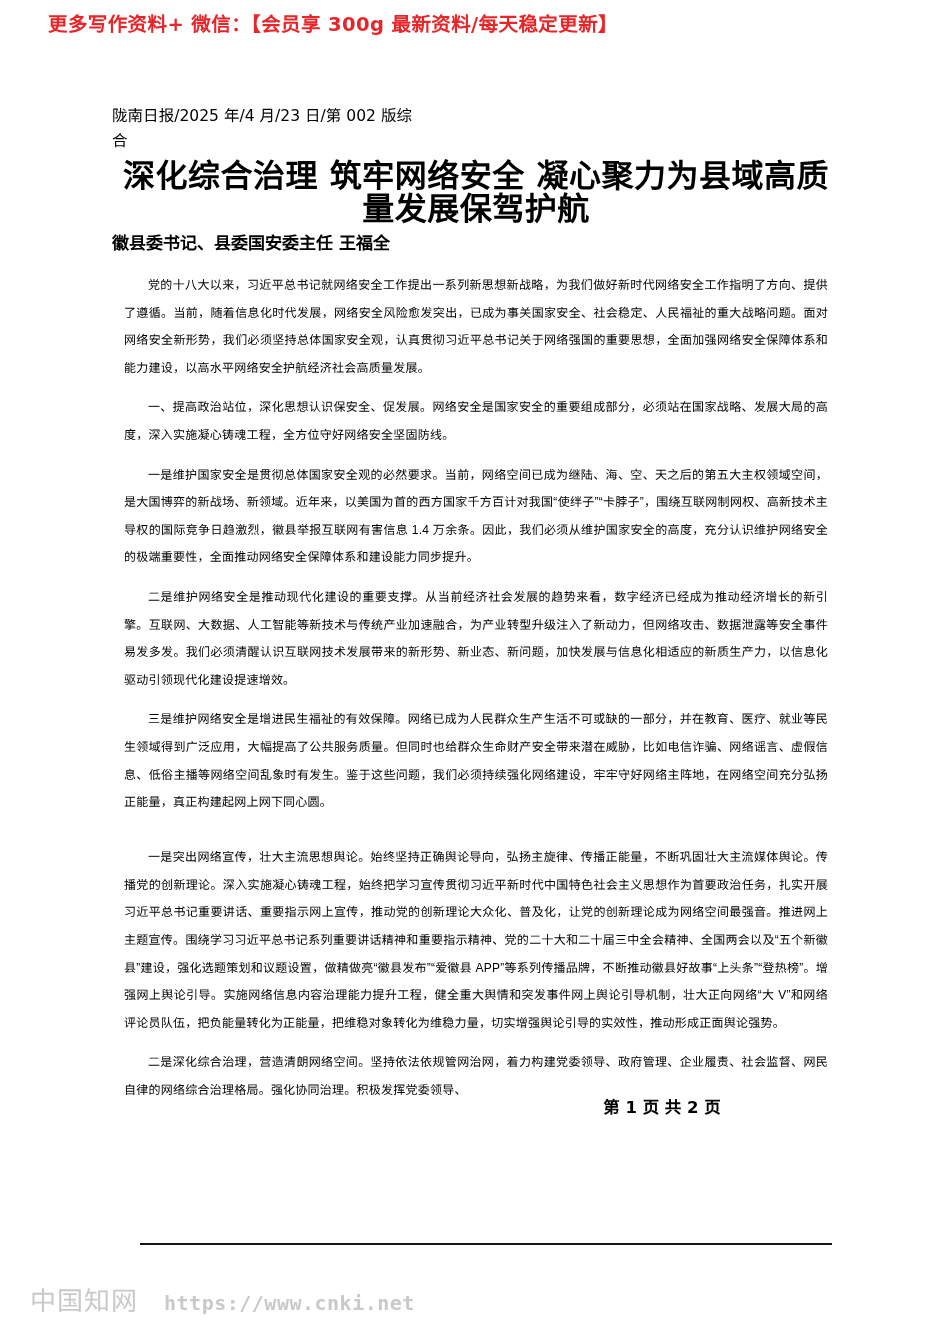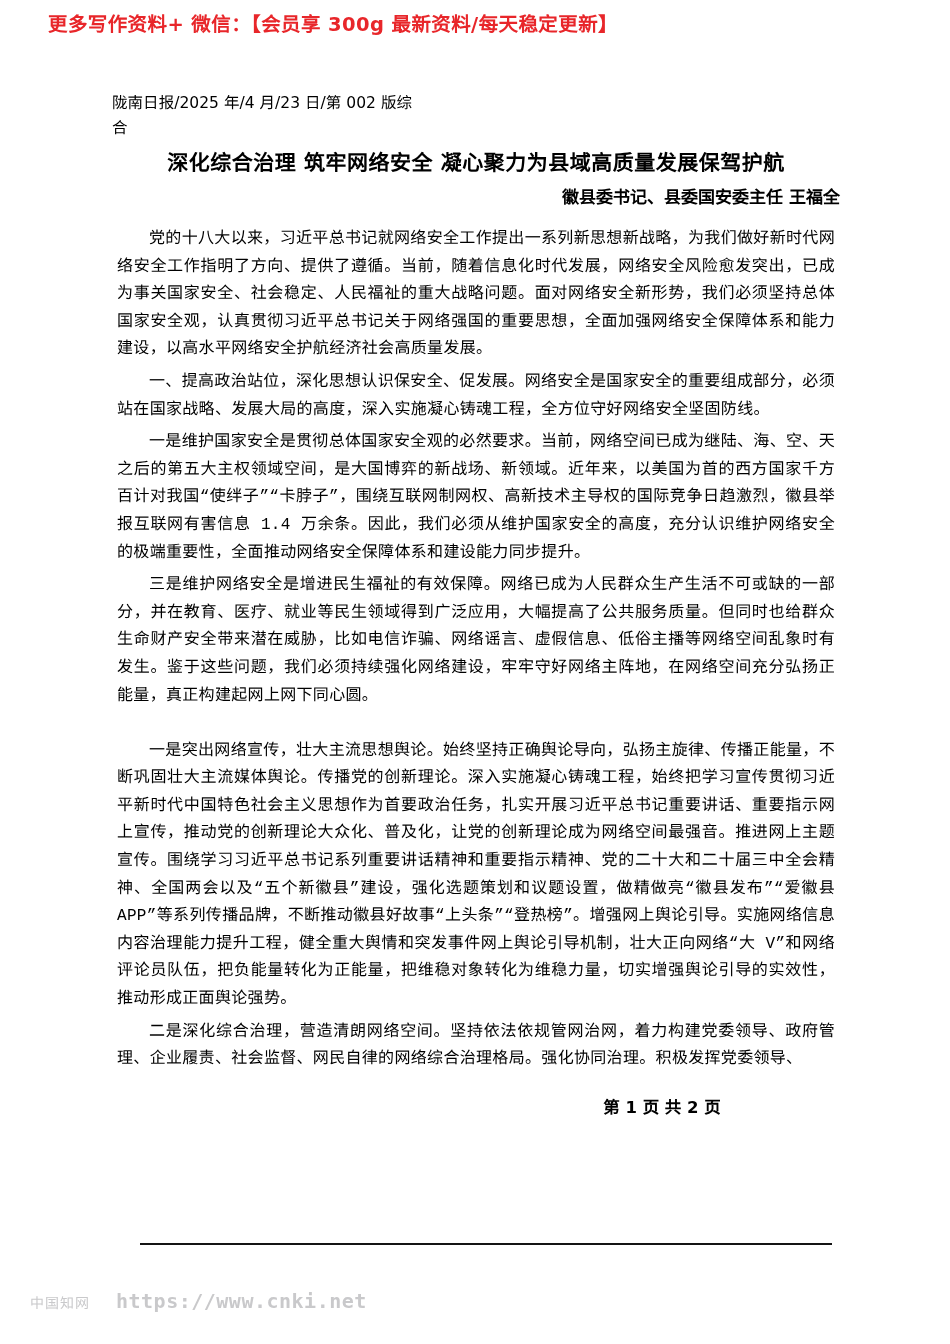--- a/index.html
+++ b/index.html
@@ -44,51 +44,51 @@
     top: 88px;
     width: 728px;
   }
 
   .source-line {
     font-family: "DejaVu Sans", "Liberation Sans", sans-serif;
     font-size: 15.5px;
     line-height: 25px;
     width: 300px;
     text-align: justify;
-    margin: 3px 0 6px 0;
+    margin: 16px 0 6px 0;
   }
 
   .headline {
     font-family: "DejaVu Sans", "Liberation Sans", sans-serif;
     font-weight: bold;
-    font-size: 21px;
+    font-size: 32px;
     line-height: 33px;
     text-align: center;
     margin: 6px 0 0 0;
     letter-spacing: 0.5px;
   }
 
   .byline {
     font-family: "DejaVu Sans", "Liberation Sans", sans-serif;
     font-weight: bold;
     font-size: 17px;
     line-height: 26px;
-    text-align: right;
+    text-align: left;
     margin: 4px 0 0 0;
   }
 
   .body-text {
     margin-top: 16px;
   }
 
   .body-text p {
-    font-family: Liberation Mono, monospace;
-    font-size: 16px;
+    font-family: Liberation Sans, sans-serif;
+    font-size: 12px;
     line-height: 27.6px;
-    margin: 5px;
+    margin: 12px;
     text-align: justify;
     text-justify: inter-ideograph;
     text-indent: 2em;
     letter-spacing: 0.02em;
   }
 
   .body-text p.spaced {
     margin-top: 27.6px;
   }
 
@@ -118,21 +118,21 @@
   .watermark {
     position: absolute;
     left: 30px;
     top: 1286px;
     display: flex;
     align-items: baseline;
     color: #c9c9cb;
   }
   .watermark .mark {
     font-family: "DejaVu Serif", "Liberation Serif", serif;
-    font-size: 14px;
+    font-size: 26px;
     line-height: 30px;
     letter-spacing: 1px;
     white-space: nowrap;
   }
   .watermark .url {
     font-family: "DejaVu Sans Mono", "Liberation Mono", monospace;
     font-size: 20px;
     line-height: 30px;
     margin-left: 26px;
     letter-spacing: 0.5px;
@@ -152,20 +152,21 @@
     <div class="source-line">陇南日报/2025 年/4 月/23 日/第 002 版综合</div>
 
     <h1 class="headline">深化综合治理  筑牢网络安全  凝心聚力为县域高质量发展保驾护航</h1>
 
     <div class="byline">徽县委书记、县委国安委主任  王福全</div>
 
     <div class="body-text">
         <p>党的十八大以来，习近平总书记就网络安全工作提出一系列新思想新战略，为我们做好新时代网络安全工作指明了方向、提供了遵循。当前，随着信息化时代发展，网络安全风险愈发突出，已成为事关国家安全、社会稳定、人民福祉的重大战略问题。面对网络安全新形势，我们必须坚持总体国家安全观，认真贯彻习近平总书记关于网络强国的重要思想，全面加强网络安全保障体系和能力建设，以高水平网络安全护航经济社会高质量发展。</p>
         <p>一、提高政治站位，深化思想认识保安全、促发展。网络安全是国家安全的重要组成部分，必须站在国家战略、发展大局的高度，深入实施凝心铸魂工程，全方位守好网络安全坚固防线。</p>
         <p>一是维护国家安全是贯彻总体国家安全观的必然要求。当前，网络空间已成为继陆、海、空、天之后的第五大主权领域空间，是大国博弈的新战场、新领域。近年来，以美国为首的西方国家千方百计对我国“使绊子”“卡脖子”，围绕互联网制网权、高新技术主导权的国际竞争日趋激烈，徽县举报互联网有害信息 1.4 万余条。因此，我们必须从维护国家安全的高度，充分认识维护网络安全的极端重要性，全面推动网络安全保障体系和建设能力同步提升。</p>
+        <p>二是维护网络安全是推动现代化建设的重要支撑。从当前经济社会发展的趋势来看，数字经济已经成为推动经济增长的新引擎。互联网、大数据、人工智能等新技术与传统产业加速融合，为产业转型升级注入了新动力，但网络攻击、数据泄露等安全事件易发多发。我们必须清醒认识互联网技术发展带来的新形势、新业态、新问题，加快发展与信息化相适应的新质生产力，以信息化驱动引领现代化建设提速增效。</p>
         <p>三是维护网络安全是增进民生福祉的有效保障。网络已成为人民群众生产生活不可或缺的一部分，并在教育、医疗、就业等民生领域得到广泛应用，大幅提高了公共服务质量。但同时也给群众生命财产安全带来潜在威胁，比如电信诈骗、网络谣言、虚假信息、低俗主播等网络空间乱象时有发生。鉴于这些问题，我们必须持续强化网络建设，牢牢守好网络主阵地，在网络空间充分弘扬正能量，真正构建起网上网下同心圆。</p>
         <p class="spaced">一是突出网络宣传，壮大主流思想舆论。始终坚持正确舆论导向，弘扬主旋律、传播正能量，不断巩固壮大主流媒体舆论。传播党的创新理论。深入实施凝心铸魂工程，始终把学习宣传贯彻习近平新时代中国特色社会主义思想作为首要政治任务，扎实开展习近平总书记重要讲话、重要指示网上宣传，推动党的创新理论大众化、普及化，让党的创新理论成为网络空间最强音。推进网上主题宣传。围绕学习习近平总书记系列重要讲话精神和重要指示精神、党的二十大和二十届三中全会精神、全国两会以及“五个新徽县”建设，强化选题策划和议题设置，做精做亮“徽县发布”“爱徽县 APP”等系列传播品牌，不断推动徽县好故事“上头条”“登热榜”。增强网上舆论引导。实施网络信息内容治理能力提升工程，健全重大舆情和突发事件网上舆论引导机制，壮大正向网络“大 V”和网络评论员队伍，把负能量转化为正能量，把维稳对象转化为维稳力量，切实增强舆论引导的实效性，推动形成正面舆论强势。</p>
         <p>二是深化综合治理，营造清朗网络空间。坚持依法依规管网治网，着力构建党委领导、政府管理、企业履责、社会监督、网民自律的网络综合治理格局。强化协同治理。积极发挥党委领导、</p>
       </div>
 
   </div>
 
   <div class="page-number">第 1 页 共 2 页</div>
 
   <div class="rule"></div>

